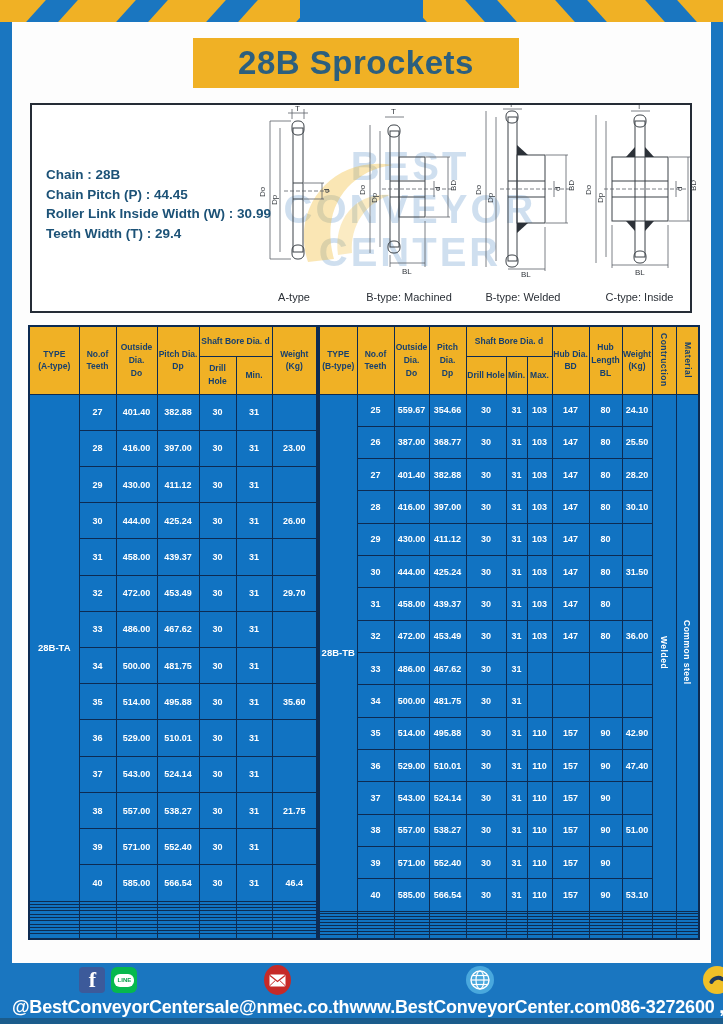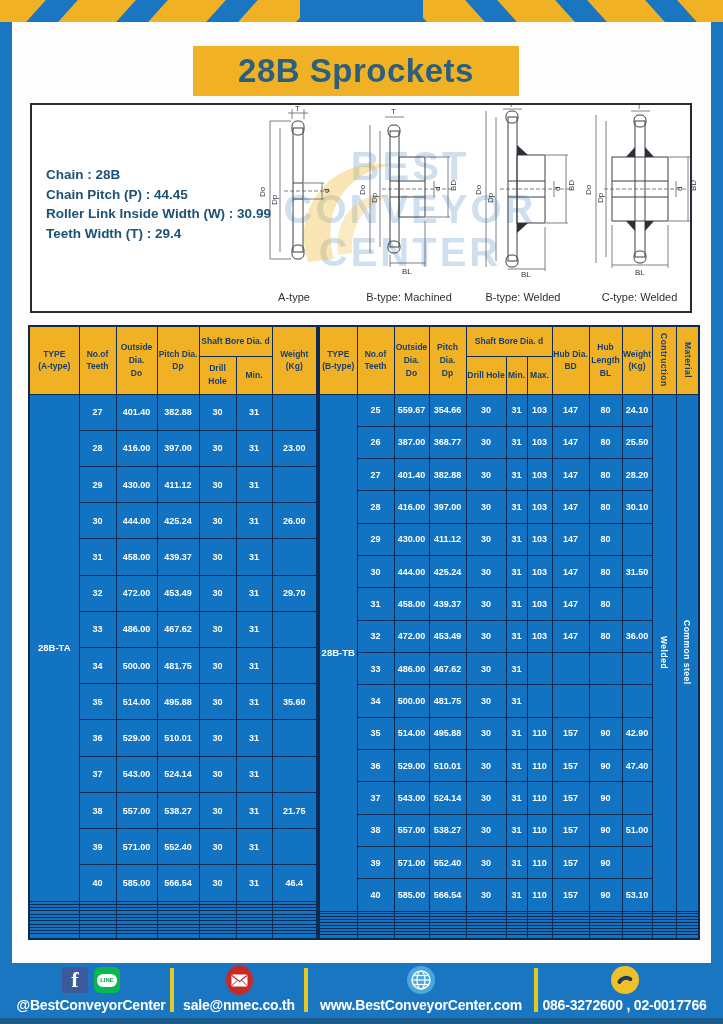--- a/index.html
+++ b/index.html
@@ -12,21 +12,21 @@
   .stripes.right { right:0; width:300px; }
   .stripe { position:absolute; top:-6px; height:34px; width:58px; background:#f0b125; }
   .stripes.left .stripe { transform:skewX(-42deg); }
   .stripes.right .stripe { transform:skewX(42deg); }
 
   
   .sheet { position:absolute; left:12px; top:22px; width:699px; height:941px; background:#fdfdfd; }
 
   .title-banner { position:absolute; left:181px; top:16px; width:326px; height:50px;
     background:#f0b125; text-align:center; line-height:50px;
-    font-size:33px; font-weight:bold; color:#2c5f7e; letter-spacing:0.5px;margin-top:8px; }
+    font-size:33px; font-weight:bold; color:#2c5f7e; letter-spacing:0.5px; }
 
   
   .spec-panel { position:absolute; left:18px; top:81px; width:662px; height:210px;
     background:#ffffff; border:2px solid #252c36; }
   .spec-lines { position:absolute; left:14px; top:60px; z-index:2; }
   .spec-line { font-size:13.5px; font-weight:bold; color:#1c5277; line-height:19.5px; white-space:nowrap; }
 
   .watermark { position:absolute; left:238px; top:40px; width:280px; z-index:0;
     text-align:center; font-weight:bold; font-size:40px; line-height:43px;
     letter-spacing:3px; color:rgba(128,172,212,0.38); }
@@ -53,21 +53,21 @@
   .spec-table tr.h1 { height:30px; } .spec-table tr.h2 { height:38px; }
   th.vert, td.vert { writing-mode:vertical-rl; letter-spacing:0.5px; }
   td.vert { font-size:8.5px; }
   td.type-cell { font-size:9.5px; }
 
   
   .footer { position:absolute; left:12px; top:962px; width:699px; height:56px;
     display:flex; align-items:stretch; }
   .f-sec { display:flex; flex-direction:column; align-items:center; justify-content:flex-start; padding-top:3px; }
   .f-sec .icons { display:flex; gap:6px; align-items:center; height:30px; }
-  .f-text { color:#ffffff; font-weight:bold; font-size:14px; margin-top:2px; white-space:nowrap; letter-spacing:-0.2px; }
+  .f-text { color:#ffffff; font-weight:bold; font-size:18px; margin-top:2px; white-space:nowrap; letter-spacing:-0.2px; }
   .f-div { width:4px; height:44px; background:#e3c722; align-self:center; }
   .s1 { flex:0 0 158px; } .s2 { flex:0 0 130px; } .s3 { flex:0 0 226px;align-items:center; } .s4 { flex:1; }
   .fb-icon { width:26px; height:26px; background:#3c5a9a; border-radius:4px; color:#fff;
     font-family:"Liberation Serif",serif; font-weight:bold; font-size:22px; text-align:center; line-height:26px; }
   .line-icon { width:26px; height:26px; background:#06b84e; border-radius:6px; display:flex; align-items:center; justify-content:center; }
   .line-bubble { width:20px; height:13px; background:#fff; border-radius:6px; color:#06a04a;
     font-size:6px; font-weight:bold; text-align:center; line-height:13px; letter-spacing:0; }
   .mail-icon { width:27px; height:30px; background:#c62a28; border-radius:50%; display:flex; align-items:center; justify-content:center; }
   .globe-icon { width:28px; height:28px; background:#49a8dd; border-radius:50%; display:flex; align-items:center; justify-content:center; }
   .phone-icon { width:28px; height:28px; background:#f0c028; border-radius:50%; display:flex; align-items:center; justify-content:center; }
@@ -225,21 +225,21 @@
             <text transform="rotate(-90 100 86)" x="100" y="86">d</text>
           <line class="dim" x1="106" y1="52" x2="106" y2="116"></line>
             <line class="dim" x1="87" y1="52" x2="108" y2="52"></line>
             <line class="dim" x1="87" y1="116" x2="108" y2="116"></line>
           <text transform="rotate(-90 114 86)" x="114" y="86">BD</text>
           <line class="dim" x1="30" y1="160" x2="86" y2="160"></line>
             <line class="dim" x1="30" y1="120" x2="30" y2="163"></line>
             <line class="dim" x1="86" y1="120" x2="86" y2="163"></line>
           <text x="53" y="170">BL</text>
         </svg>
-        <div class="fig-caption">C-type: Welded</div>
+        <div class="fig-caption">C-type: Inside</div>
       </div>
     </div>
 
     <table class="spec-table left-tbl">
       <colgroup>
         <col style="width:50px">
           <col style="width:37px">
           <col style="width:41px">
           <col style="width:42px">
         <col style="width:37px">

